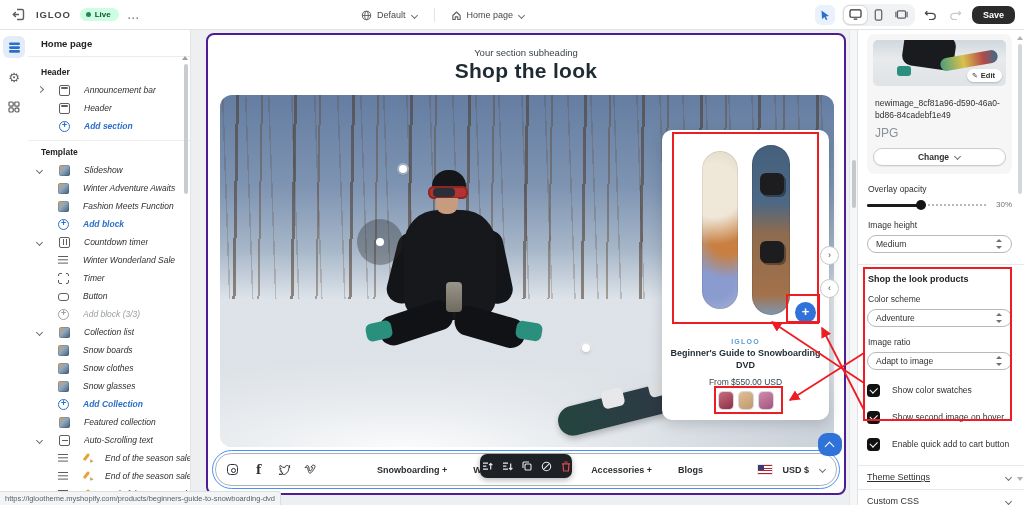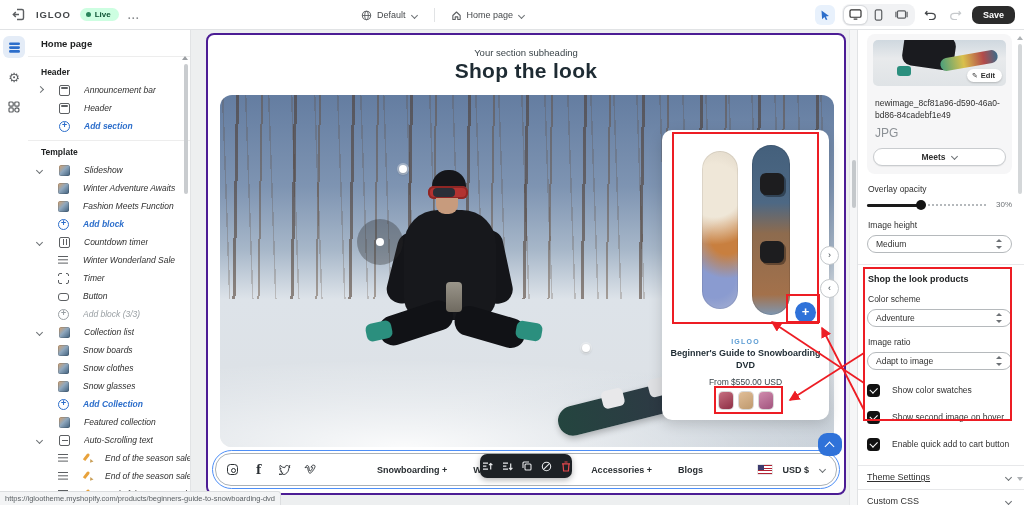--- a/index.html
+++ b/index.html
@@ -565,21 +565,21 @@
           <div class="mt-board"></div>
           <div class="mt-boot"></div>
         <span class="edit-pill">
             <span class="pencil-glyph">✎</span>
             <span>Edit</span>
           </span>
       </div>
       <div class="media-name">newimage_8cf81a96-d590-46a0-bd86-84cadebf1e49</div>
       <div class="media-type">JPG</div>
       <div class="change-btn">
-          <span>Meets</span>
+          <span>Change</span>
           <span class="chev"></span>
         </div>
     </div>
 
     <div class="p-label">Overlay opacity</div>
     <div class="slider-row">
       <div class="slider-track">
         <div class="dotted"></div>
           <div class="fill"></div>
           <div class="knob"></div>

